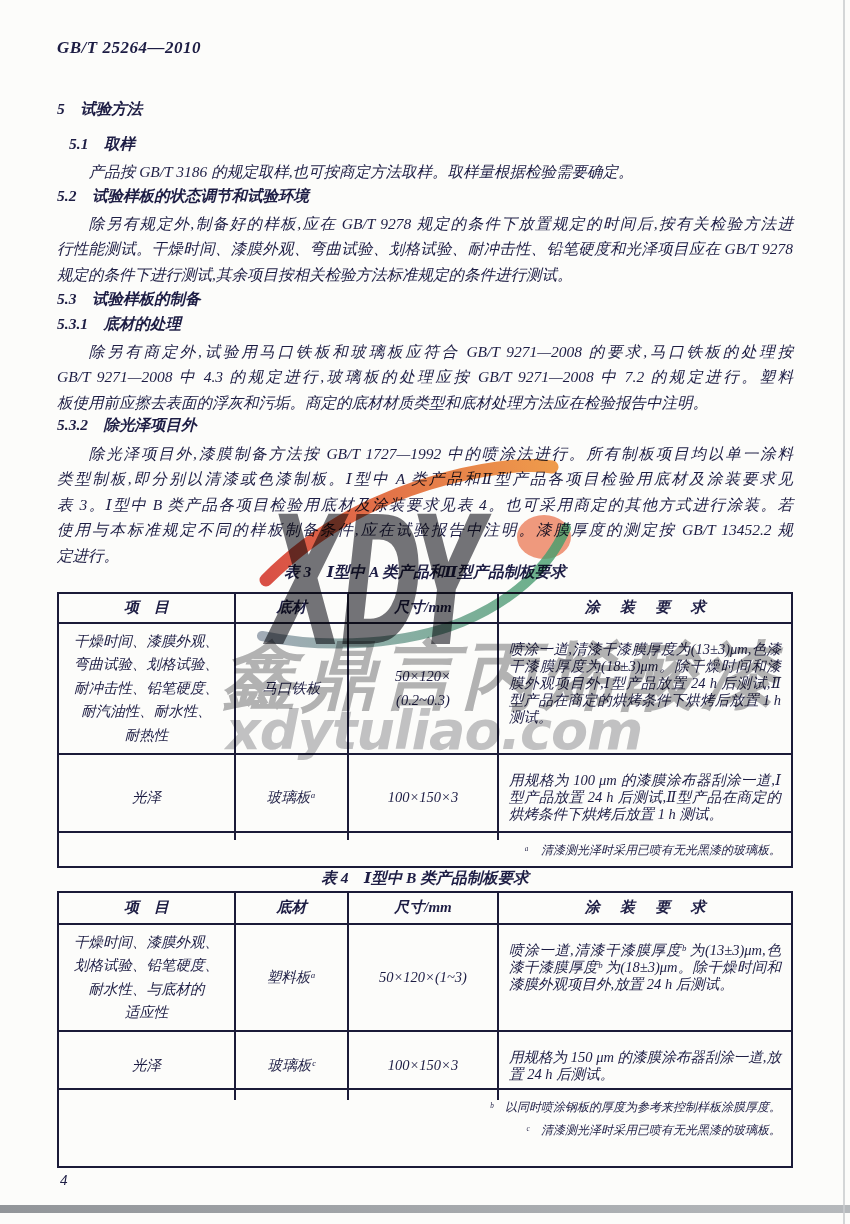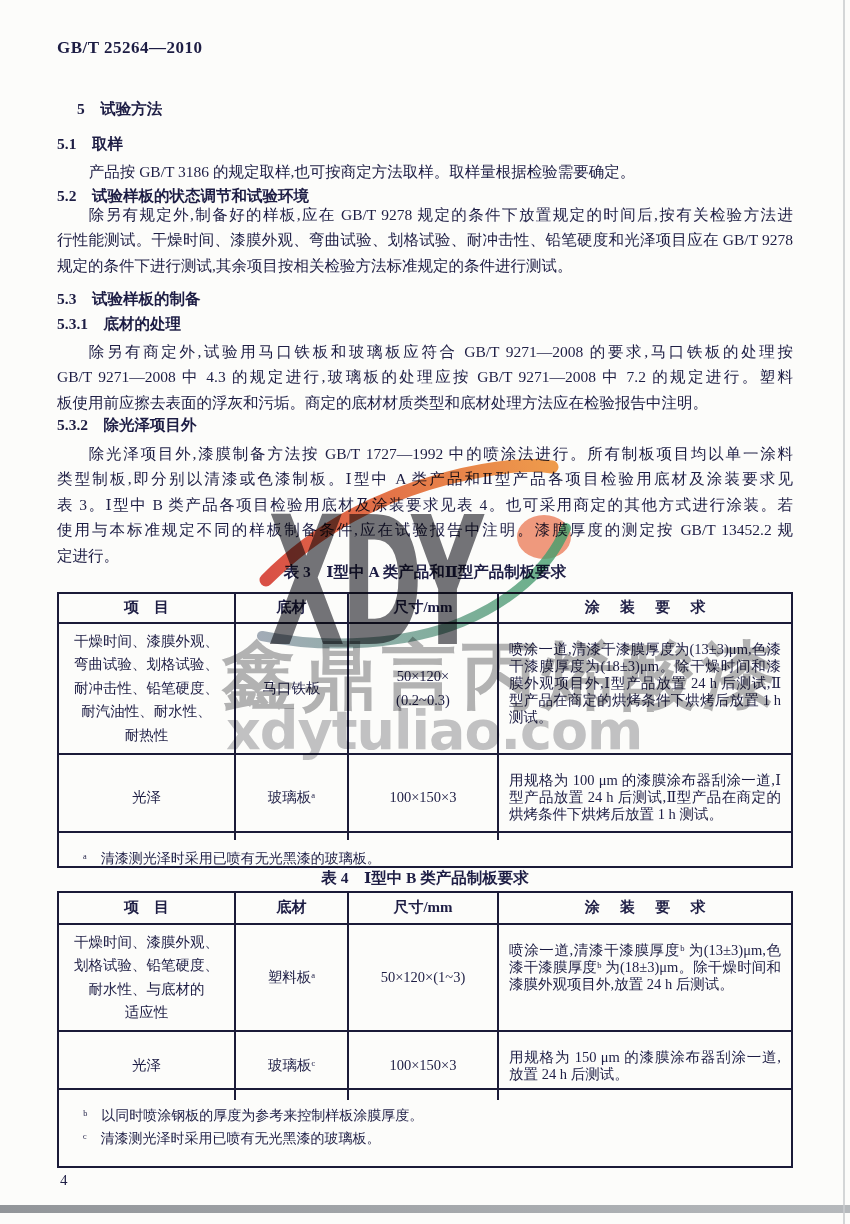--- a/index.html
+++ b/index.html
@@ -3,49 +3,50 @@
 <meta charset="utf-8">
 <style>
   html,body{margin:0;padding:0;background:#ffffff;}
   .page{
     position:relative;
     width:850px;height:1224px;
     background:#fcfcfa;
     overflow:hidden;
     font-family:"Liberation Serif","DejaVu Serif",serif;
     color:#1d1d44;
+    font-style:italic;
   }
   
   .abs{position:absolute;left:57px;width:736px;}
   .doc-code{top:38px;font-size:17px;font-weight:bold;letter-spacing:.5px;}
   .hd{font-size:15.5px;font-weight:bold;line-height:20px;}
-  .h5{top:99px;margin-left:20px;}  .h51{top:134px;} .h52{top:186px;}
+  .h5{top:99px;}  .h51{top:134px;margin-left:12px;} .h52{top:186px;}
   .h53{top:289px;}.h531{top:314px;}.h532{top:415px;}
   .para{font-size:15.5px;line-height:25.4px;}
-  .p51{top:159px;} .p52{top:202px;} .p531{top:339px;} .p532{top:441px;}
+  .p51{top:159px;} .p52{top:211px;} .p531{top:339px;} .p532{top:441px;}
   .jl{text-align:justify;text-align-last:justify;}
   .jl.last{text-align-last:left;}
   .ind{text-indent:2.05em;}
   .tcap{font-size:15.5px;font-weight:bold;text-align:center;}
   .cap3{top:562px;} .cap4{top:868px;}
   .pagenum{top:1172px;left:60px;width:40px;font-size:15px;}
   
   .tbl{position:absolute;left:57px;width:736px;border:2.5px solid #1b1b38;box-sizing:border-box;}
   .trow{display:grid;grid-template-columns:175px 113px 150px 1fr;border-top:2px solid #1b1b38;}
   .trow:first-child{border-top:none;}
   .td{border-left:2px solid #1b1b38;display:flex;flex-direction:column;align-items:center;justify-content:center;
       font-size:14.5px;line-height:23.5px;box-sizing:border-box;text-align:left;}
   .td:first-child{border-left:none;}
   .td.hdr{font-weight:bold;font-size:15px;}
   .td.req{display:block;text-align:justify;padding:17px 10px;line-height:17px;}
   .sp-wide{letter-spacing:.55em;margin-right:-.55em;}
   .t3 .rh{height:28px;} .t3 .r1{height:129px;} .t3 .r2{height:76px;}
   .t4 .rh{height:30px;} .t4 .r1{height:105px;} .t4 .r2{height:56px;}
-  .foot{display:block;border-top:2px solid #1b1b38;font-size:14px;line-height:23px;
-        padding:14px 10px 5px 24px;text-align:left;box-sizing:border-box;}
+  .foot{display:block;border-top:2px solid #1b1b38;font-size:12px;line-height:23px;
+        padding:6px 10px 5px 24px;text-align:right;box-sizing:border-box;}
   .t3 .foot{height:35px;} .t4 .foot{height:78px;}
   
   .wm{position:absolute;pointer-events:none;mix-blend-mode:multiply;}
   .wm-xdy{left:268px;top:494px;font-family:"DejaVu Sans",sans-serif;font-weight:bold;
           font-size:178px;line-height:1;letter-spacing:-8px;color:rgba(86,86,92,.82);
           transform:scaleX(.56);transform-origin:left top;white-space:nowrap;}
   .wm-cn{left:222px;top:638px;font-family:"DejaVu Sans",sans-serif;font-weight:bold;
          font-size:74px;line-height:1;letter-spacing:6px;color:rgba(130,130,134,.6);white-space:nowrap;}
   .wm-url{left:226px;top:704px;font-family:"DejaVu Sans",sans-serif;font-weight:bold;
           font-size:54px;line-height:1;letter-spacing:-1px;color:rgba(148,148,152,.55);white-space:nowrap;}

